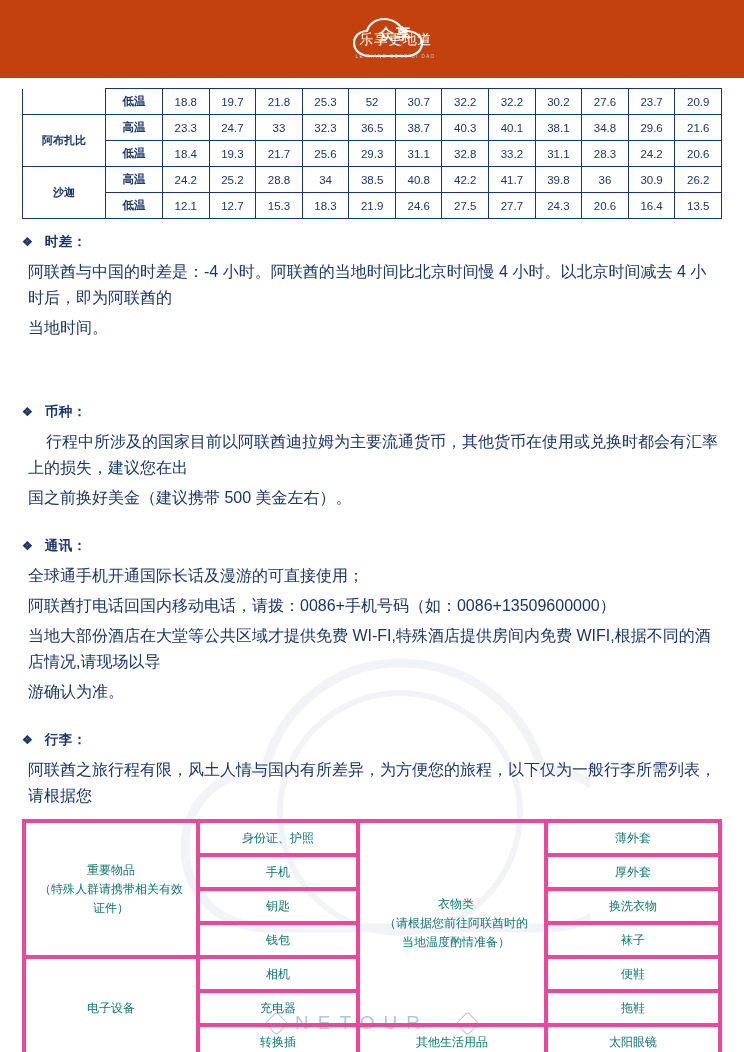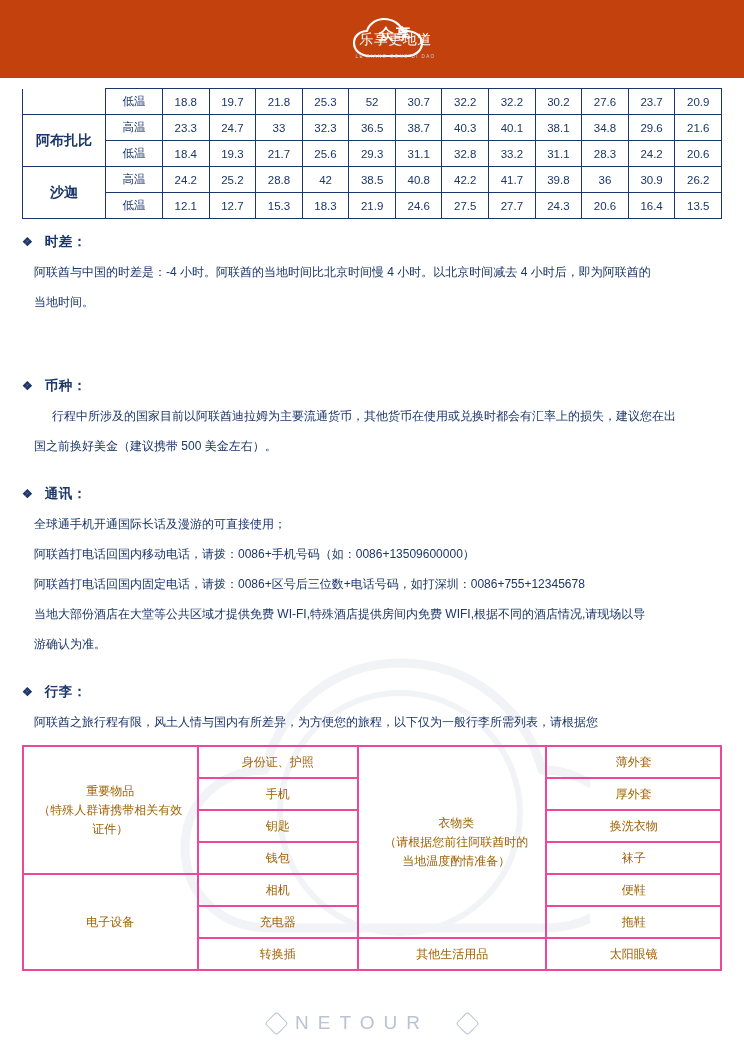--- a/index.html
+++ b/index.html
@@ -103,25 +103,25 @@
   }
   table.temp td {
     border: 1px solid #1b3668;
     text-align: center;
     height: 25px;
     color: #1b3668;
     padding: 0 2px;
   }
   table.temp td.city {
     font-weight: bold;
-    font-size: 14px;
+    font-size: 11px;
     width: 78px;
   }
   table.temp td.rowlabel {
-    font-weight: normal;
+    font-weight: bold;
     width: 52px;
   }
   table.temp td.blank { border-top: none; }
 
   
   .section { margin-top: 14px; }
   .sec-title {
     font-size: 13.5px;
     font-weight: bold;
     color: #1b3668;
@@ -130,41 +130,41 @@
     margin-bottom: 8px;
   }
   .diamond {
     color: #1b3668;
     margin-right: 12px;
     font-size: 12px;
   }
   .sec-title .t { letter-spacing: 0.5px; }
 
   p.para {
-    margin: 0 0 4px 12px;
-    font-size: 12px;
+    margin: 0 0 4px 6px;
+    font-size: 16px;
     line-height: 26px;
     color: #1b3668;
   }
   p.indent { text-indent: 18px; }
   .spacer-lg { height: 44px; }
   .spacer-sm { height: 8px; }
 
   
   table.lug {
     border-collapse: collapse;
     width: 100%;
     table-layout: fixed;
     font-size: 12px;
     margin-top: 10px;
   }
   table.lug td {
-    border: 2px solid #ec4899;
+    border: 4px solid #ec4899;
     text-align: center;
-    color: #a16207;
+    color: #0f766e;
     height: 26px;
     padding: 2px 4px;
     line-height: 19px;
   }
 
   
   .footer {
     position: absolute;
     left: 0;
     bottom: 0;
@@ -264,21 +264,21 @@
           <td>28.3</td>
           <td>24.2</td>
           <td>20.6</td>
         </tr>
         <tr>
           <td class="city" rowspan="2">沙迦</td>
           <td class="rowlabel">高温</td>
           <td>24.2</td>
           <td>25.2</td>
           <td>28.8</td>
-          <td>42</td>
+          <td>34</td>
           <td>38.5</td>
           <td>40.8</td>
           <td>42.2</td>
           <td>41.7</td>
           <td>39.8</td>
           <td>36</td>
           <td>30.9</td>
           <td>26.2</td>
         </tr>
         <tr>
@@ -319,21 +319,20 @@
       <div class="spacer-sm"></div>
     </div>
 
     <div class="section">
       <div class="sec-title">
         <span class="diamond">❖</span>
         <span class="t">通讯：</span>
       </div>
       <p class="para">全球通手机开通国际长话及漫游的可直接使用；</p>
       <p class="para">阿联酋打电话回国内移动电话，请拨：0086+手机号码（如：0086+13509600000）</p>
-      <p class="para">阿联酋打电话回国内固定电话，请拨：0086+区号后三位数+电话号码，如打深圳：0086+755+12345678</p>
       <p class="para">当地大部份酒店在大堂等公共区域才提供免费 WI-FI,特殊酒店提供房间内免费 WIFI,根据不同的酒店情况,请现场以导</p>
       <p class="para">游确认为准。</p>
       <div class="spacer-sm"></div>
     </div>
 
     <div class="section">
       <div class="sec-title">
         <span class="diamond">❖</span>
         <span class="t">行李：</span>
       </div>

